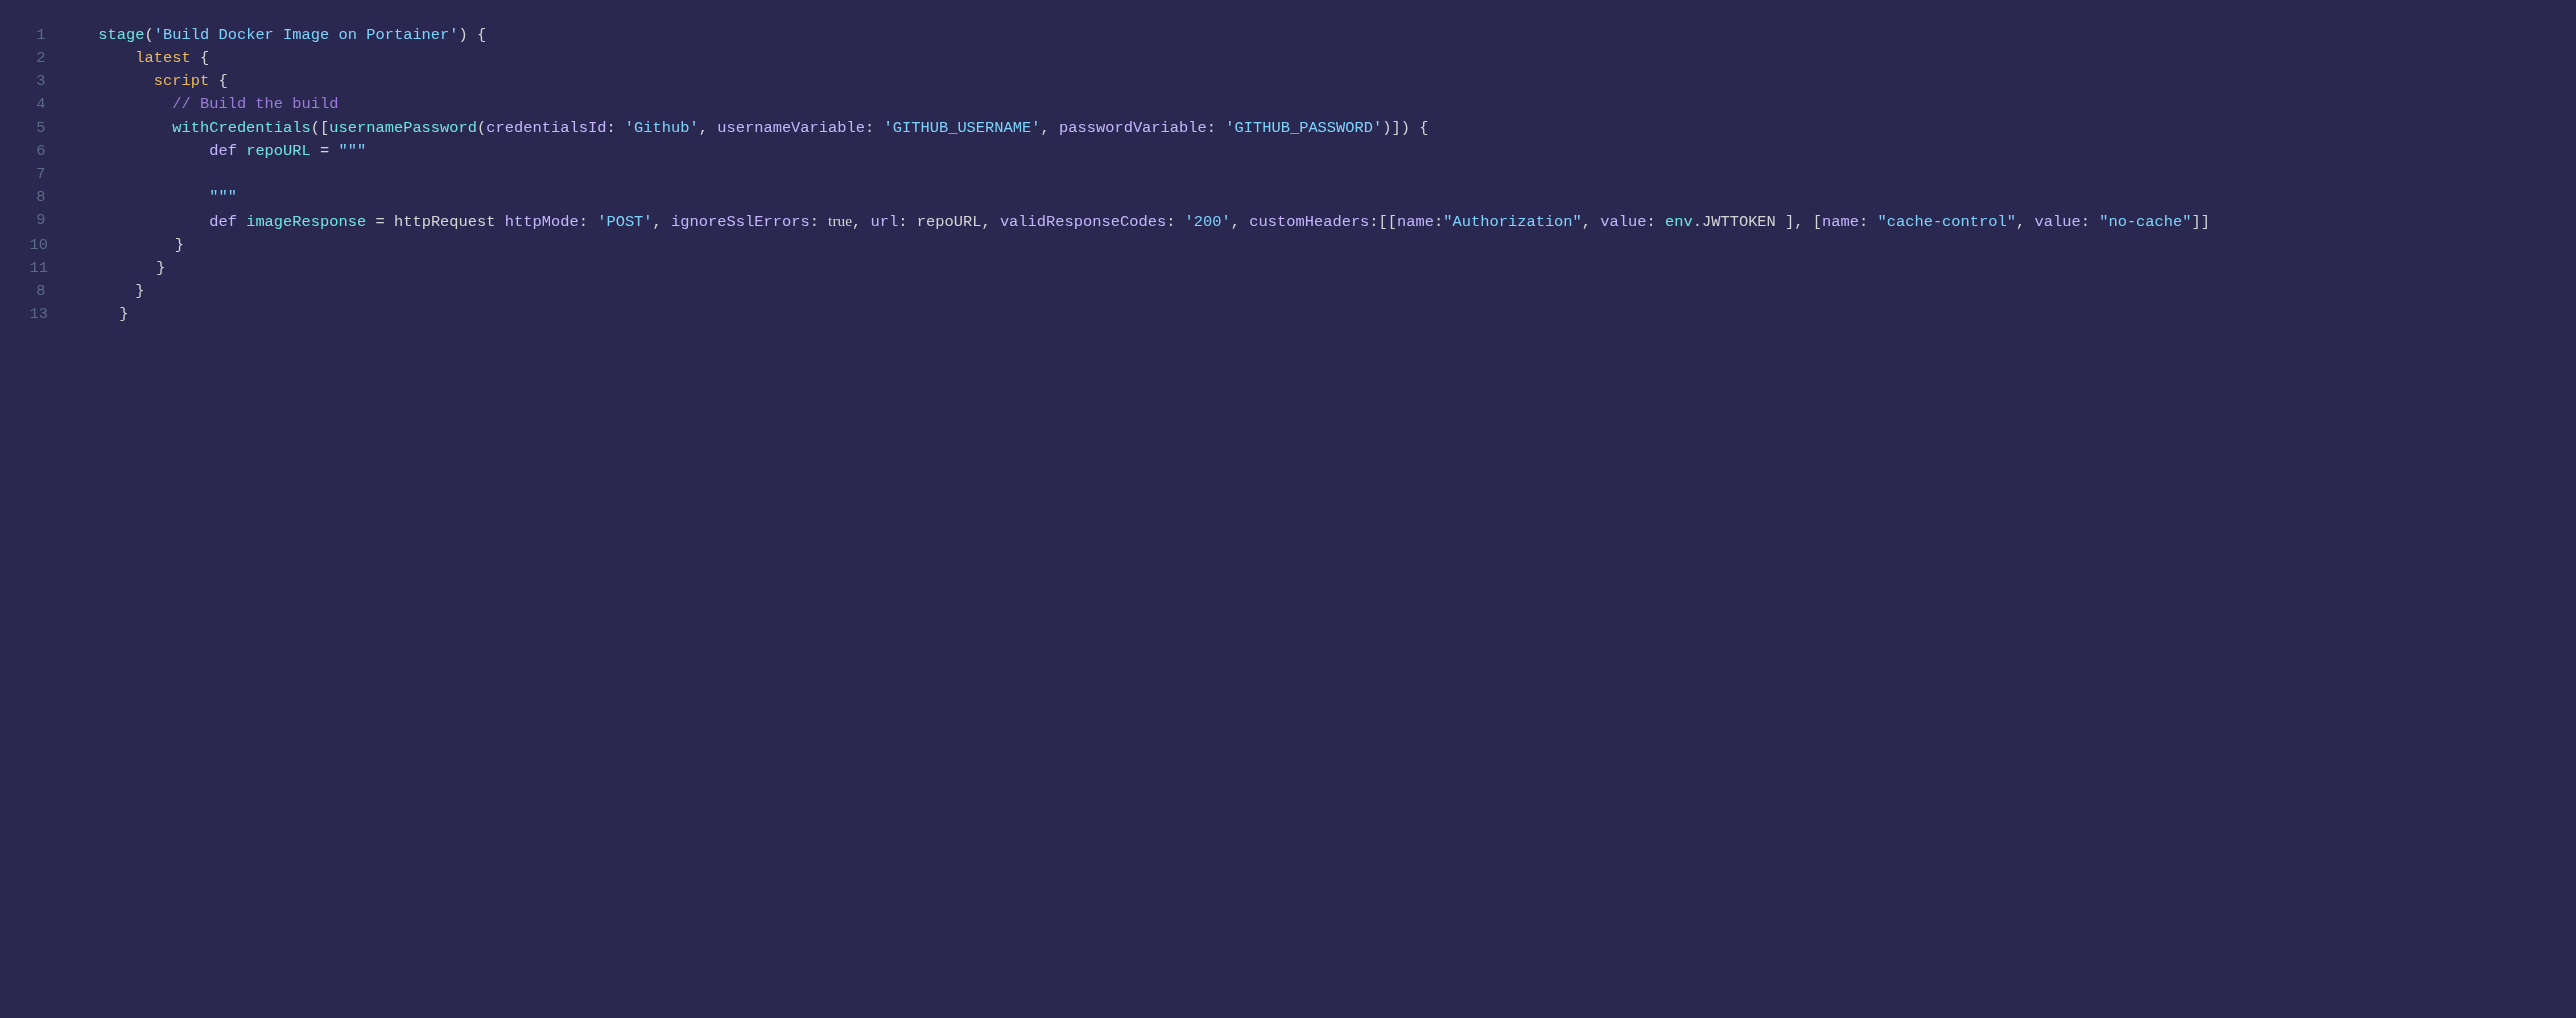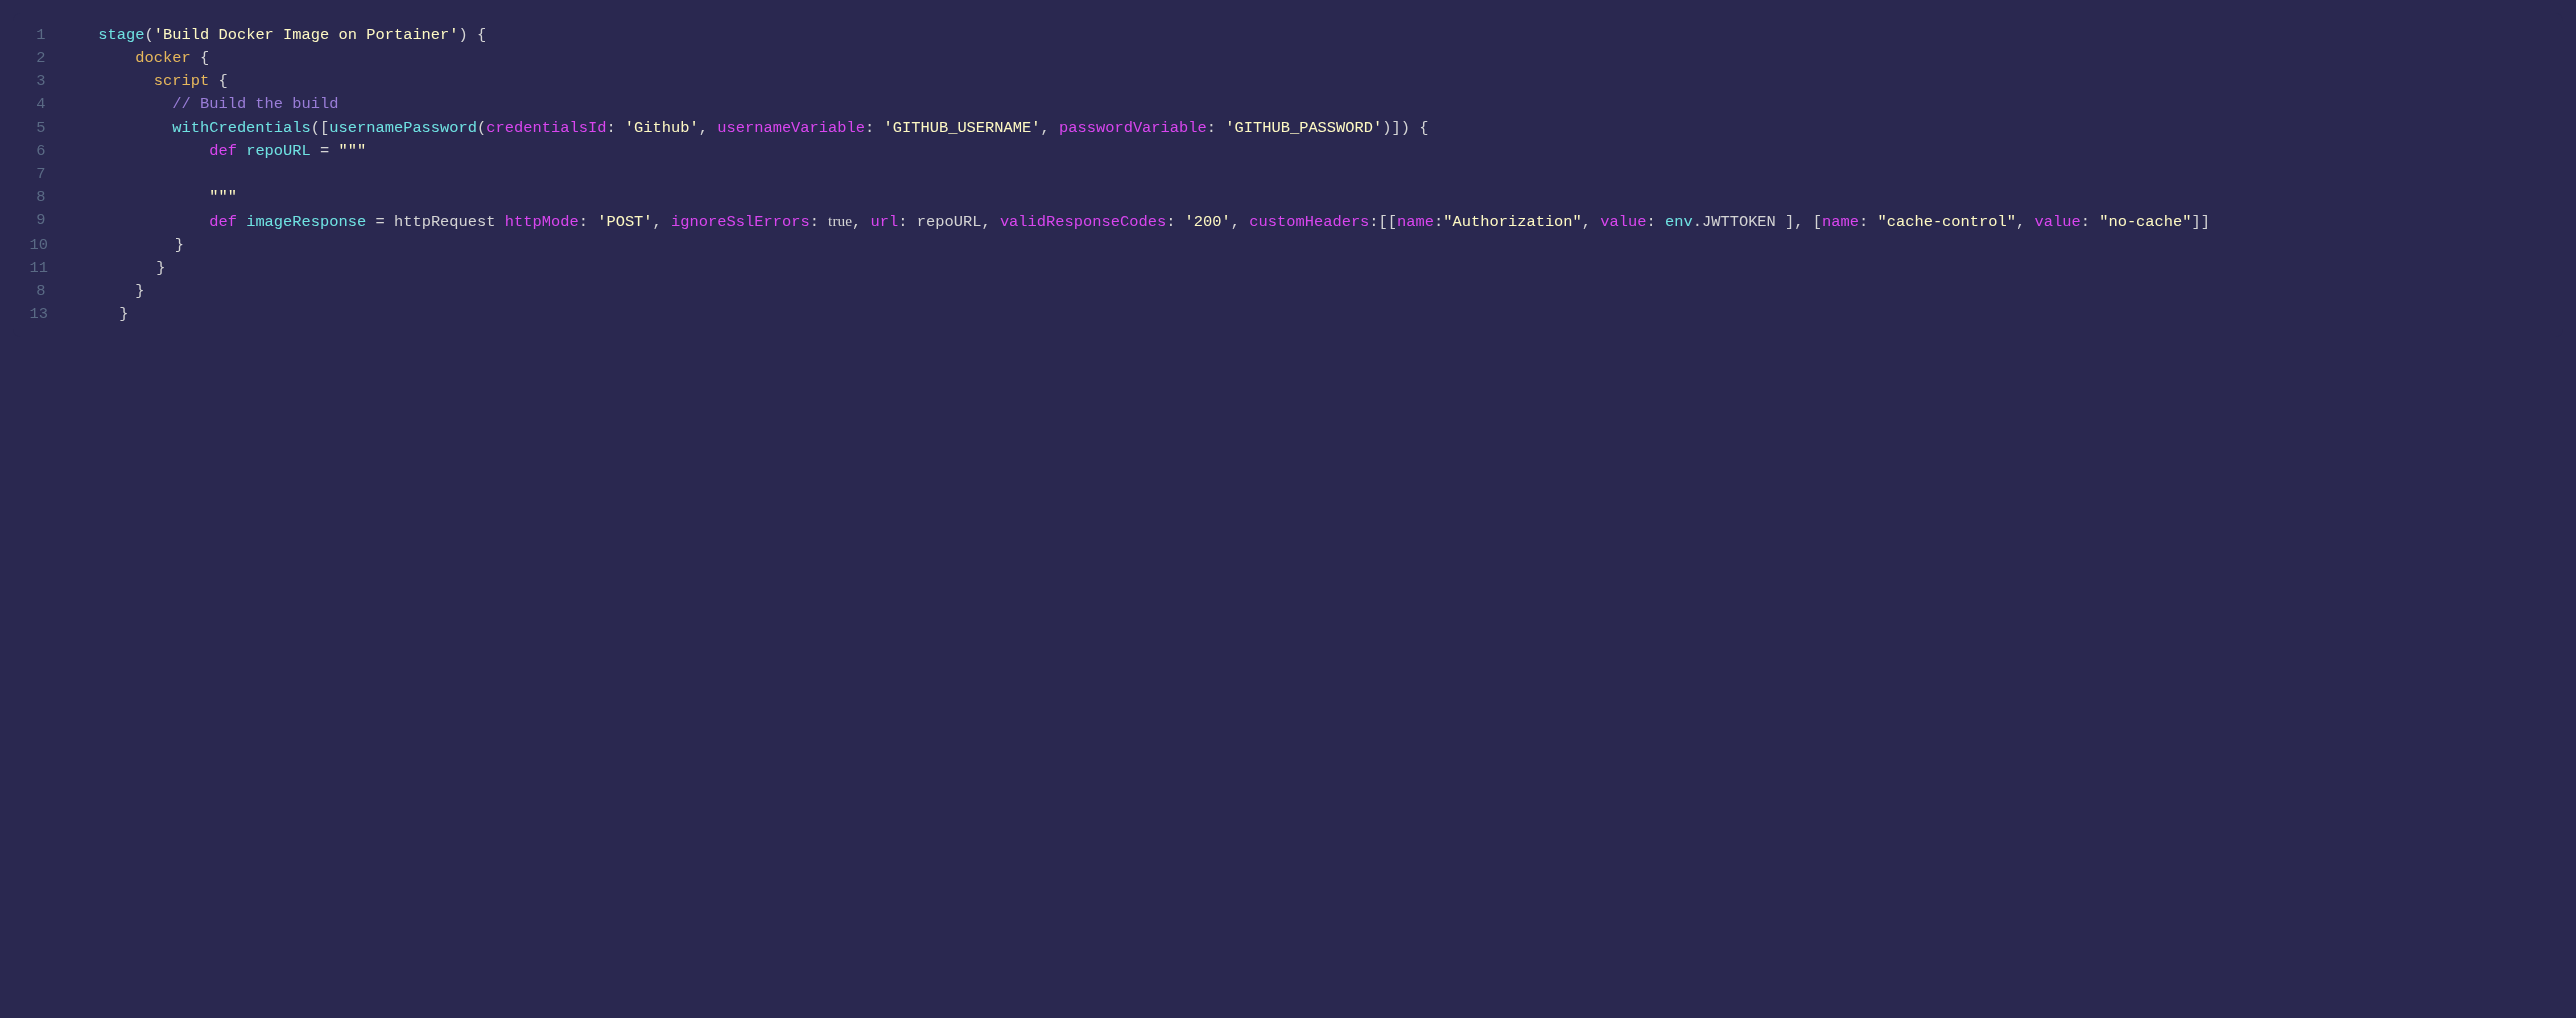--- a/index.html
+++ b/index.html
@@ -29,36 +29,36 @@
     flex-shrink: 0;
     user-select: none;
   }
   .code {
     flex: 1;
     white-space: pre-wrap;
     word-break: break-all;
     color: #d4d4d4;
   }
   .fn { color: #6fe2e2; margin-top: 16px; }
-  .str { color: #fef9c3; font-family: Liberation Mono, monospace; }
-  .kw { color: #d946ef; }
+  .str { color: #7dd3fc; font-family: Liberation Mono, monospace; }
+  .kw { color: #c4b5fd; }
   .comment { color: #9a7dd8; }
   .punct { color: #d4d4d4; }
   .ident { color: #d4d4d4; }
   .type { color: #e7b85c; }
   .bool { color: #d4d4d4; font-family: Liberation Serif, serif; }
   .prop { color: #6fe2e2; }
 </style>
 </head>
 <body>
 
 <div class="code-block">
   <div id="lines-container">
       <div class="line"><span class="gutter">1</span><span class="code"><span>    </span><span class="fn">stage</span><span class="punct">(</span><span class="str">'Build Docker Image on Portainer'</span><span class="punct">) {</span></span></div>
-      <div class="line"><span class="gutter">2</span><span class="code"><span>        </span><span class="type">docker</span><span class="punct"> {</span></span></div>
+      <div class="line"><span class="gutter">2</span><span class="code"><span>        </span><span class="type">latest</span><span class="punct"> {</span></span></div>
       <div class="line"><span class="gutter">3</span><span class="code"><span>          </span><span class="type">script</span><span class="punct"> {</span></span></div>
       <div class="line"><span class="gutter">4</span><span class="code"><span>            </span><span class="comment">// Build the build</span></span></div>
       <div class="line"><span class="gutter">5</span><span class="code"><span>            </span><span class="fn">withCredentials</span><span class="punct">([</span><span class="fn">usernamePassword</span><span class="punct">(</span><span class="kw">credentialsId</span><span class="punct">: </span><span class="str">'Github'</span><span class="punct">, </span><span class="kw">usernameVariable</span><span class="punct">: </span><span class="str">'GITHUB_USERNAME'</span><span class="punct">, </span><span class="kw">passwordVariable</span><span class="punct">: </span><span class="str">'GITHUB_PASSWORD'</span><span class="punct">)]) {</span></span></div>
       <div class="line"><span class="gutter">6</span><span class="code"><span>                </span><span class="kw">def</span><span> </span><span class="prop">repoURL</span><span class="punct"> = </span><span class="str">"""</span></span></div>
       <div class="line"><span class="gutter">7</span><span class="code"><span>                    </span></span></div>
       <div class="line"><span class="gutter">8</span><span class="code"><span>                </span><span class="str">"""</span></span></div>
       <div class="line"><span class="gutter">9</span><span class="code"><span>                </span><span class="kw">def</span><span> </span><span class="prop">imageResponse</span><span class="punct"> = </span><span class="ident">httpRequest</span><span> </span><span class="kw">httpMode</span><span class="punct">: </span><span class="str">'POST'</span><span class="punct">, </span><span class="kw">ignoreSslErrors</span><span class="punct">: </span><span class="bool">true</span><span class="punct">, </span><span class="kw">url</span><span class="punct">: </span><span class="ident">repoURL</span><span class="punct">, </span><span class="kw">validResponseCodes</span><span class="punct">: </span><span class="str">'200'</span><span class="punct">, </span><span class="kw">customHeaders</span><span class="punct">:[[</span><span class="kw">name</span><span class="punct">:</span><span class="str">"Authorization"</span><span class="punct">, </span><span class="kw">value</span><span class="punct">: </span><span class="prop">env</span><span class="punct">.</span><span class="ident">JWTTOKEN</span><span class="punct"> ], [</span><span class="kw">name</span><span class="punct">: </span><span class="str">"cache-control"</span><span class="punct">, </span><span class="kw">value</span><span class="punct">: </span><span class="str">"no-cache"</span><span class="punct">]]</span></span></div>
       <div class="line"><span class="gutter">10</span><span class="code"><span class="punct">            }</span></span></div>
       <div class="line"><span class="gutter">11</span><span class="code"><span class="punct">          }</span></span></div>
       <div class="line"><span class="gutter">8</span><span class="code"><span class="punct">        }</span></span></div>

